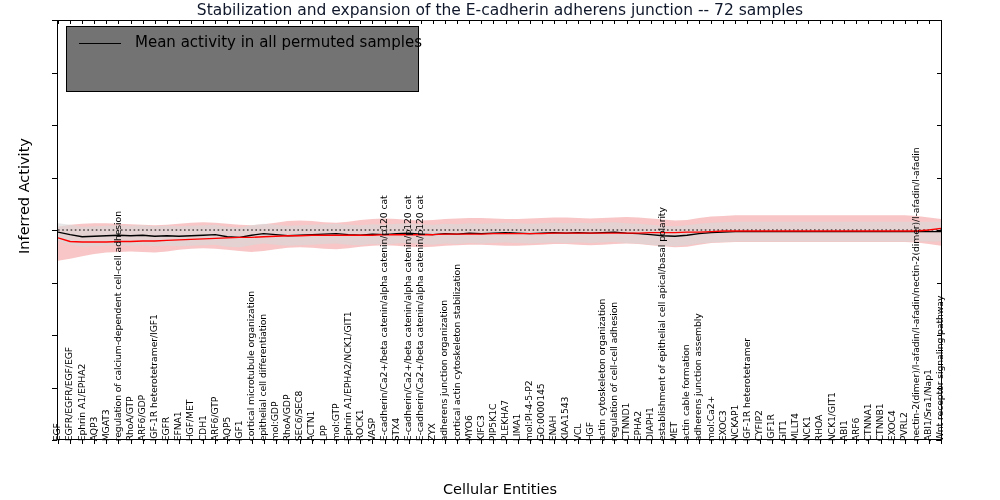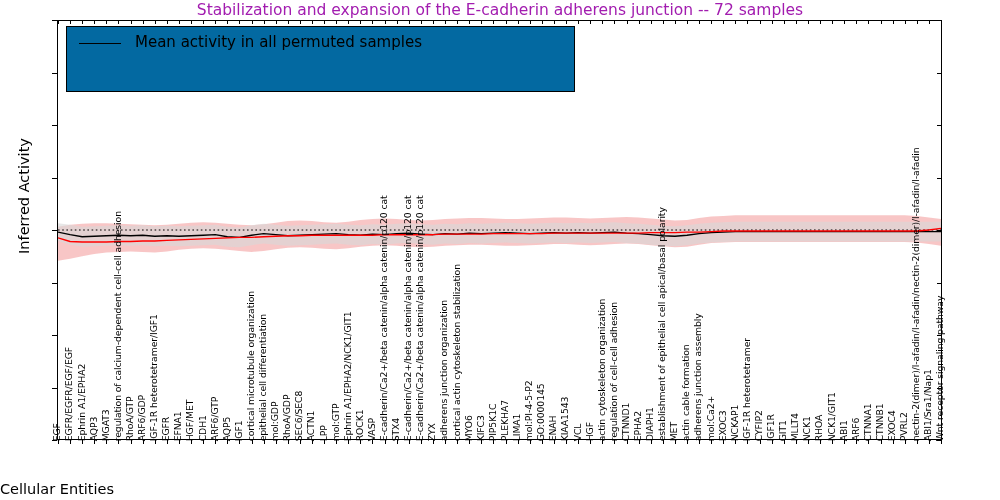--- a/index.html
+++ b/index.html
@@ -21,21 +21,21 @@
   }
 
   
   #chart-title {
     position: absolute;
     left: 0;
     top: 1px;
     width: 1000px;
     text-align: center;
     font-size: 15.5px;
-    color: #a21caf;
+    color: #0f172a;
     white-space: nowrap;
     z-index: 30;
   }
 
   
   #plot-area {
     position: absolute;
     left: 57px;
     top: 20px;
     width: 885px;
@@ -72,21 +72,21 @@
     height: 0;
     border-top: 1.1px solid #000;
   }
 
   
   #xlabel {
     position: absolute;
     left: 0;
     top: 481px;
     width: 1000px;
-    text-align: left;
+    text-align: center;
     font-size: 14.5px;
     color: #000;
   }
   .xtick-mark {
     position: absolute;
     top: 420px;
     height: 4px;
     width: 0;
     border-left: 1px solid #000;
   }
@@ -107,24 +107,24 @@
     transform: rotate(-90deg) translate(0, 0);
     line-height: 1;
     letter-spacing: -0.1px;
   }
 
   
   #legend {
     position: absolute;
     left: 66px;
     top: 26px;
-    width: 509px;
+    width: 353px;
     height: 66px;
     border: 1.1px solid #000;
-    background: #0369a1;
+    background: #737373;
     box-sizing: border-box;
     z-index: 25;
   }
   .legend-row {
     position: absolute;
     left: 0;
     height: 33px;
     width: 100%;
   }
   .legend-row.r0 { top: 0px; }

